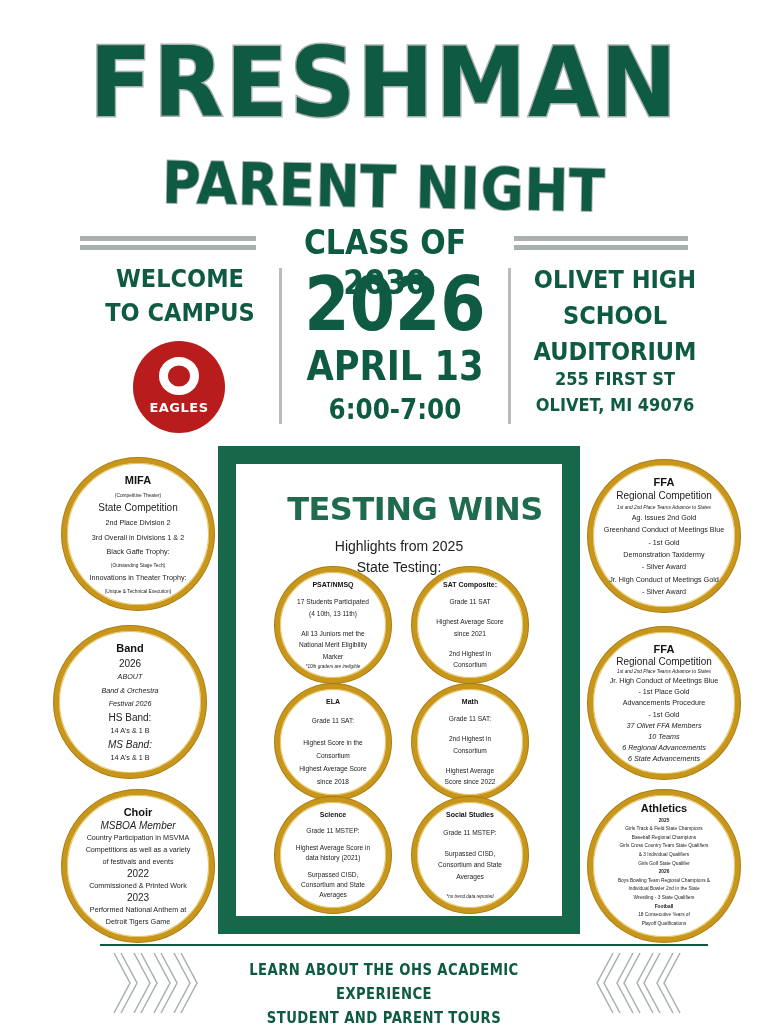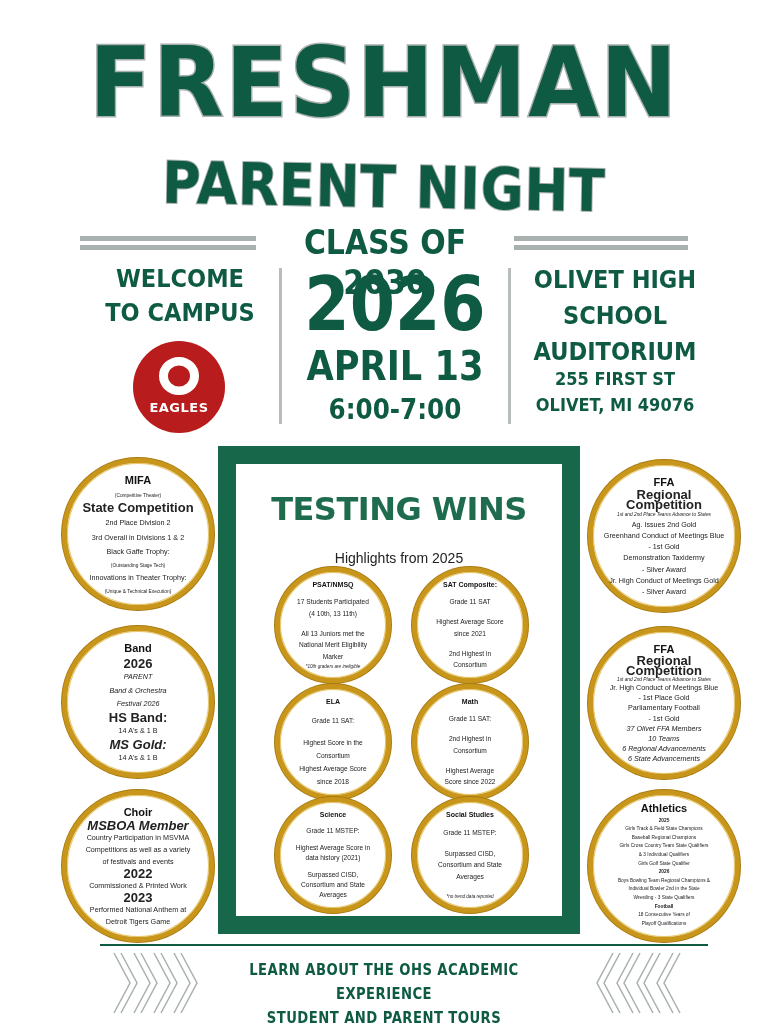--- a/index.html
+++ b/index.html
@@ -49,44 +49,44 @@
     transform: scaleY(0.95);
   }
   .logo-text { color: #fff; font-family: "DejaVu Sans", sans-serif; font-weight: bold; font-size: 13px; letter-spacing: 0.5px; margin-top: 4px; }
 
   
   .panel {
     position: absolute; left: 218px; top: 446px; width: 362px; height: 488px;
     border: 18px solid #17684a; background: #fff;
   }
   .panel-title {
-    position: absolute; left: 0; top: 26px; width: 100%; text-align: center;
+    position: absolute; left: 16px; top: 26px; width: 100%; text-align: center;
     font-family: "DejaVu Sans", sans-serif; font-weight: bold; font-size: 32px; color: #1e6b4d;
     letter-spacing: -0.5px;
   }
   .panel-sub {
     position: absolute; left: 0; top: 72px; width: 100%; text-align: center;
-    font-size: 14px; line-height: 21px; color: #222; margin-top: 12px;
+    font-size: 14px; line-height: 21px; color: #222;
   }
 
   
   .ring {
     position: absolute; border-radius: 50%;
     background: #ffffff;
     border: 5px solid #c9961c;
     box-shadow: inset 0 0 0 1px #e9c76a, 0 0 0 1px #a97a10;
     text-align: center; color: #222;
     display: flex; flex-direction: column; align-items: center; justify-content: space-between;
   }
   .ring .h { font-weight: bold; color: #111; }
   .ring .it { font-style: italic; }
 
   .side-ring { width: 152px; height: 152px; padding: 10px 6px; }
   .side-ring .h { font-size: 11px; line-height: 14px; }
-  .side-ring .b { font-size: 13px; line-height: 10px; font-weight: bold; }
+  .side-ring .b { font-size: 10px; line-height: 10px; font-weight: normal; }
   .side-ring .t { font-size: 7.2px; line-height: 10px; }
   .side-ring .tiny { font-size: 4.8px; line-height: 7px; }
 
   .test-ring { width: 116px; height: 116px; padding: 8px; }
   .test-ring .h { font-size: 7px; line-height: 10px; margin-bottom: 6px; }
   .test-ring .t { font-size: 6.6px; line-height: 10px; }
   .test-ring .gap { height: 7px; }
   .test-ring .tiny { font-size: 4.6px; line-height: 7px; font-style: italic; }
 
   
@@ -141,29 +141,29 @@
   <div class="tiny">(Competitive Theater)</div>
   <div class="b">State Competition</div>
   <div class="t">2nd Place Division 2</div>
   <div class="t">3rd Overall in Divisions 1 &amp; 2</div>
   <div class="t">Black Gaffe Trophy:</div>
   <div class="tiny">(Outstanding Stage Tech)</div>
   <div class="t">Innovations in Theater Trophy:</div>
   <div class="tiny">(Unique &amp; Technical Execution)</div>
 </div>
 
-<div class="ring side-ring" style="left:62px; top:626px;">
+<div class="ring side-ring" style="left:54px; top:626px;">
   <div class="h">Band</div>
   <div class="b">2026</div>
-  <div class="t it">PARENT</div>
+  <div class="t it">ABOUT</div>
   <div class="t it">Band &amp; Orchestra</div>
   <div class="t it">Festival 2026</div>
   <div class="b">HS Band:</div>
   <div class="t">14 A's &amp; 1 B</div>
-  <div class="b it">MS Gold:</div>
+  <div class="b it">MS Band:</div>
   <div class="t">14 A's &amp; 1 B</div>
 </div>
 
 <div class="ring side-ring" style="left:62px; top:790px;">
   <div class="h">Choir</div>
   <div class="b it">MSBOA Member</div>
   <div class="t">Country Participation in MSVMA</div>
   <div class="t">Competitions as well as a variety</div>
   <div class="t">of festivals and events</div>
   <div class="b">2022</div>
@@ -185,21 +185,21 @@
   <div class="t">Jr. High Conduct of Meetings Gold</div>
   <div class="t">- Silver Award</div>
 </div>
 
 <div class="ring side-ring" style="left:588px; top:627px;">
   <div class="h">FFA</div>
   <div class="b">Regional Competition</div>
   <div class="tiny it">1st and 2nd Place Teams Advance to States</div>
   <div class="t">Jr. High Conduct of Meetings Blue</div>
   <div class="t">- 1st Place Gold</div>
-  <div class="t">Parliamentary Football</div>
+  <div class="t">Advancements Procedure</div>
   <div class="t">- 1st Gold</div>
   <div class="t it">37 Olivet FFA Members</div>
   <div class="t it">10 Teams</div>
   <div class="t it">6 Regional Advancements</div>
   <div class="t it">6 State Advancements</div>
 </div>
 
 <div class="ring side-ring" style="left:588px; top:790px; padding-top:6px;">
   <div class="h">Athletics</div>
   <div class="tiny" style="font-weight:bold;">2025</div>
@@ -214,20 +214,21 @@
   <div class="tiny">Wrestling - 3 State Qualifiers</div>
   <div class="tiny" style="font-weight:bold;">Football</div>
   <div class="tiny">18 Consecutive Years of</div>
   <div class="tiny">Playoff Qualifications</div>
 </div>
 
 <div class="panel">
   <div class="panel-title">TESTING WINS</div>
   <div class="panel-sub">
     <div>Highlights from 2025</div>
+    <div>State Testing:</div>
   </div>
 </div>
 
 <div class="ring test-ring" style="left:275px; top:567px;">
   <div class="h">PSAT/NMSQ</div>
   <div class="t">17 Students Participated</div>
   <div class="t">(4 10th, 13 11th)</div>
   <div class="gap"></div>
   <div class="t">All 13 Juniors met the</div>
   <div class="t">National Merit Eligibility</div>

